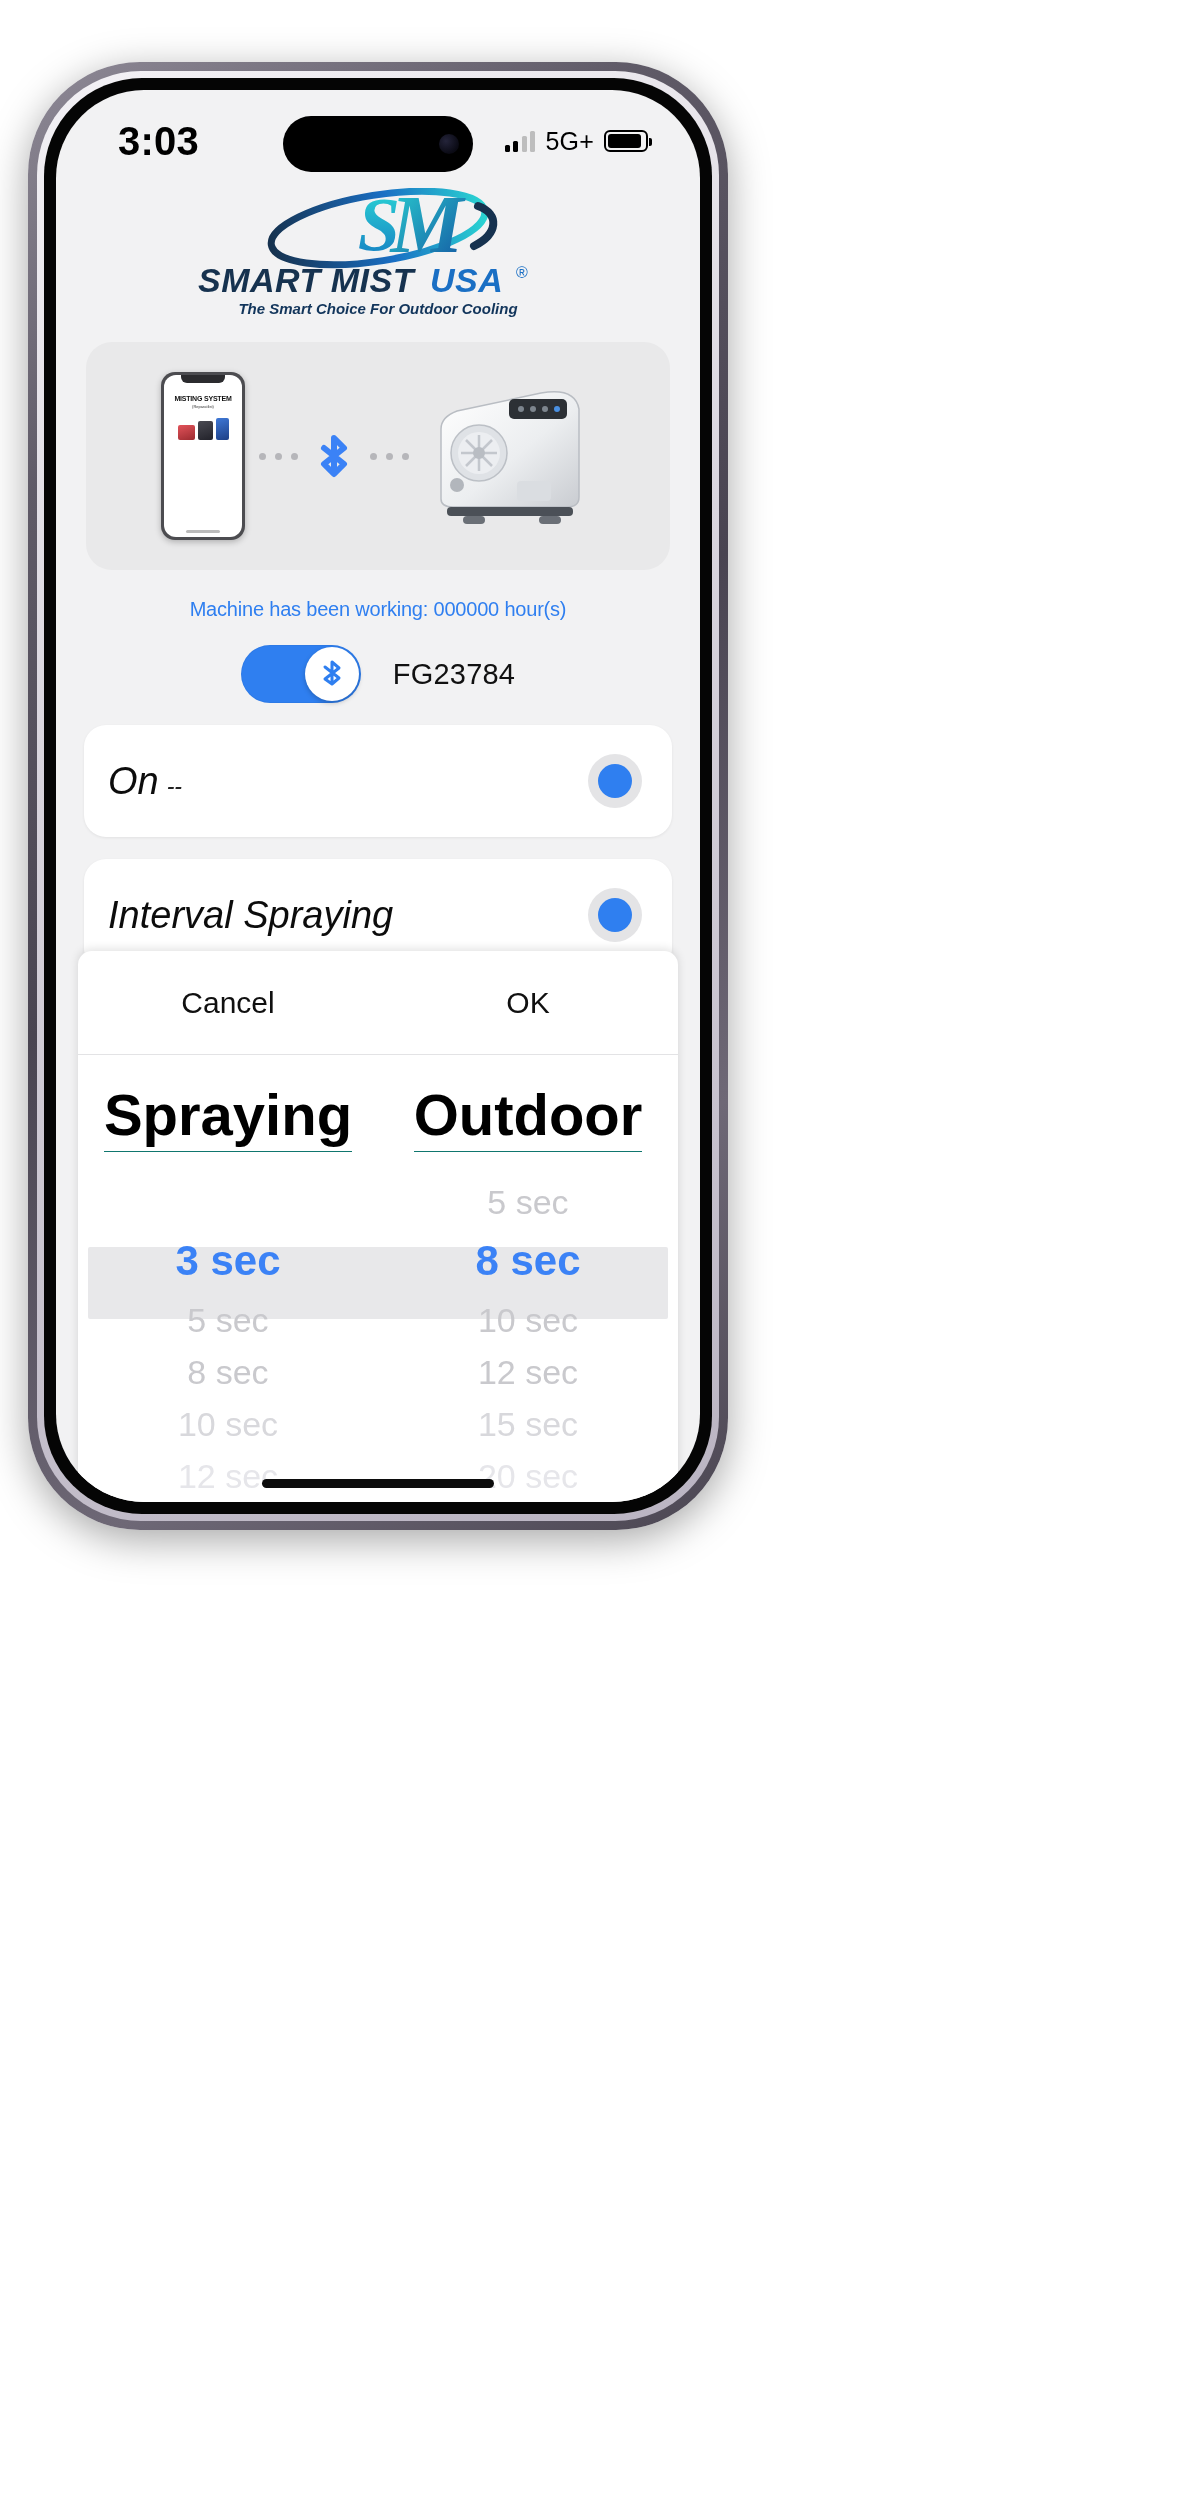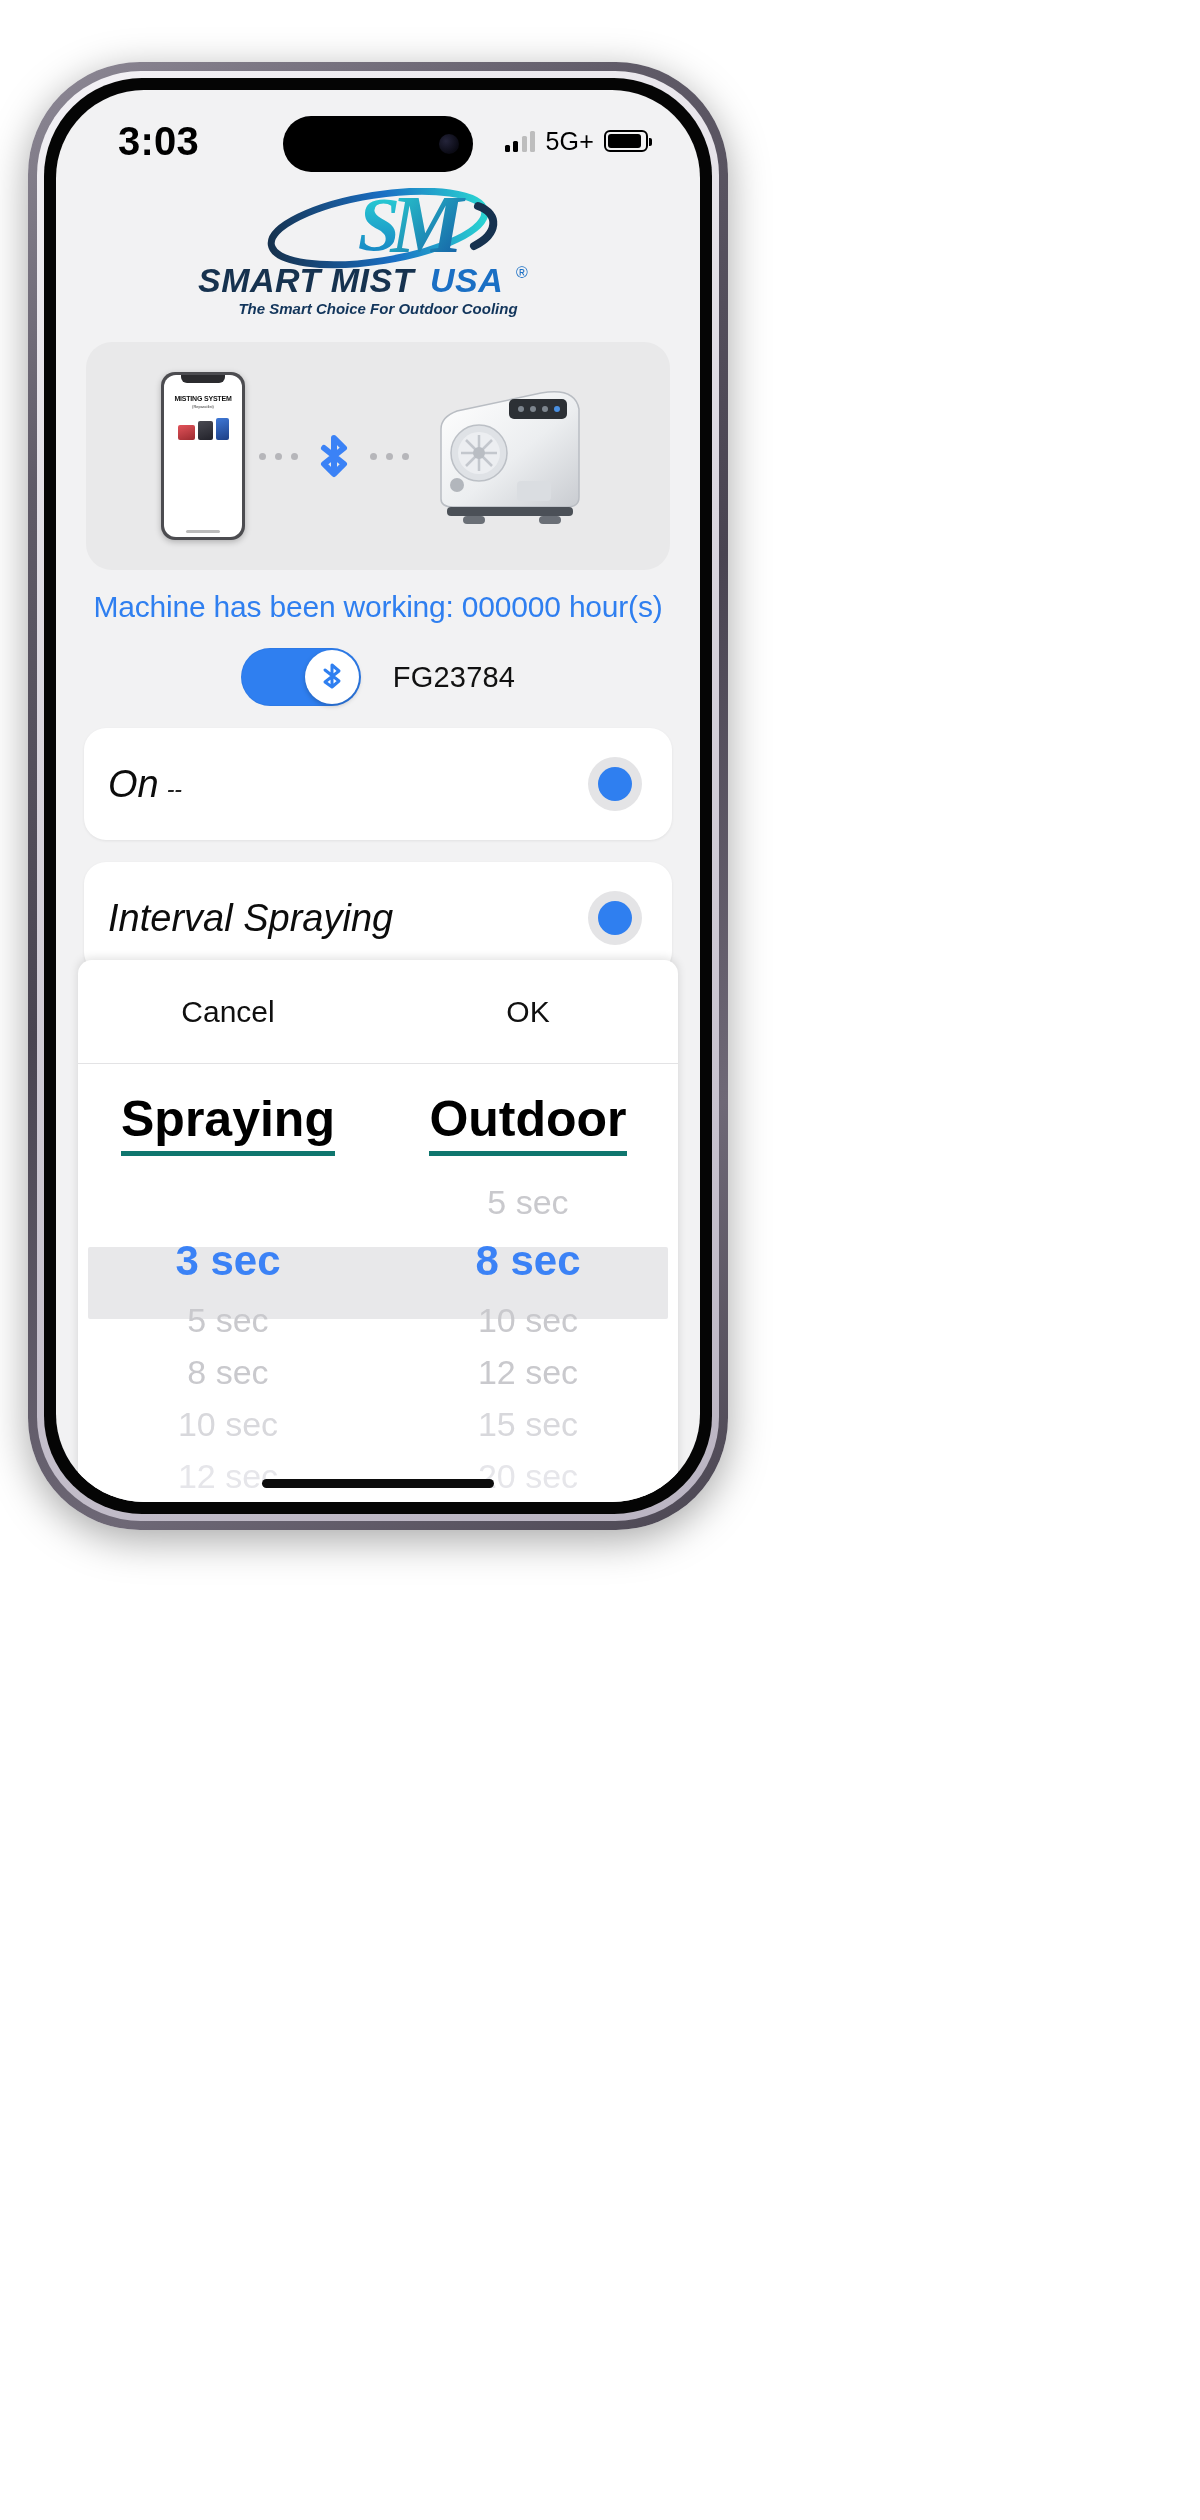--- a/index.html
+++ b/index.html
@@ -133,21 +133,21 @@
   .dots { display: flex; align-items: center; gap: 9px; margin: 0 10px; }
   .dots i { width: 7px; height: 7px; border-radius: 50%; background: #b6b6ba; display: block; }
 
   .bt-big { width: 44px; height: 66px; }
 
   .machine { width: 172px; height: 150px; }
 
   
   .status-line {
     text-align: center; color: #2f7ff0;
-    font-size: 30px; margin-top: 20px; letter-spacing: -.2px;
+    font-size: 20px; margin-top: 28px; letter-spacing: -.2px;
   }
 
   
   .bt-row { display: flex; align-items: center; justify-content: center; gap: 32px; margin-top: 24px; }
   .toggle {
     width: 120px; height: 58px; border-radius: 29px;
     background: #2f7ff0; position: relative;
     box-shadow: inset 0 0 0 1px rgba(0,0,0,.04);
   }
   .toggle .knob {
@@ -187,22 +187,22 @@
   .sheet-actions {
     display: flex; height: 104px; align-items: center;
     border-bottom: 1px solid #e3e3e5;
   }
   .sheet-actions > div { flex: 1; text-align: center; font-size: 30px; color: #101010; }
   .sheet-heads { display: flex; padding-top: 26px; }
   .sheet-heads > div {
     flex: 1; text-align: center;
   }
   .sheet-heads span {
-    font-size: 50px; font-weight: 700; color: #000;
-    border-bottom: 5px solid #0f766e; padding-bottom: 4px;
+    font-size: 58px; font-weight: 700; color: #000;
+    border-bottom: 1px solid #0f766e; padding-bottom: 4px;
   }
 
   .wheels { display: flex; padding-top: 28px; }
   .wheel { flex: 1; position: relative; }
   .wheel-items { display: flex; flex-direction: column; align-items: center; }
   .wheel-items div {
     width: 100%; text-align: center;
     line-height: 1.0;
   }
   .wi { font-size: 34px; color: #b8b8bc; padding: 9px 0; }

